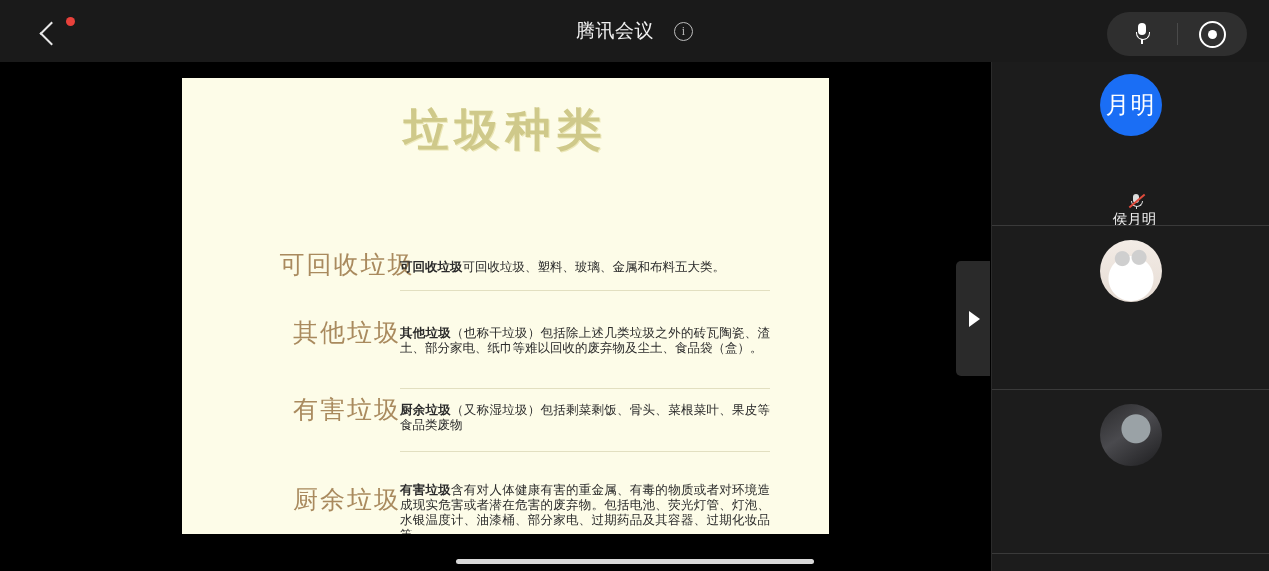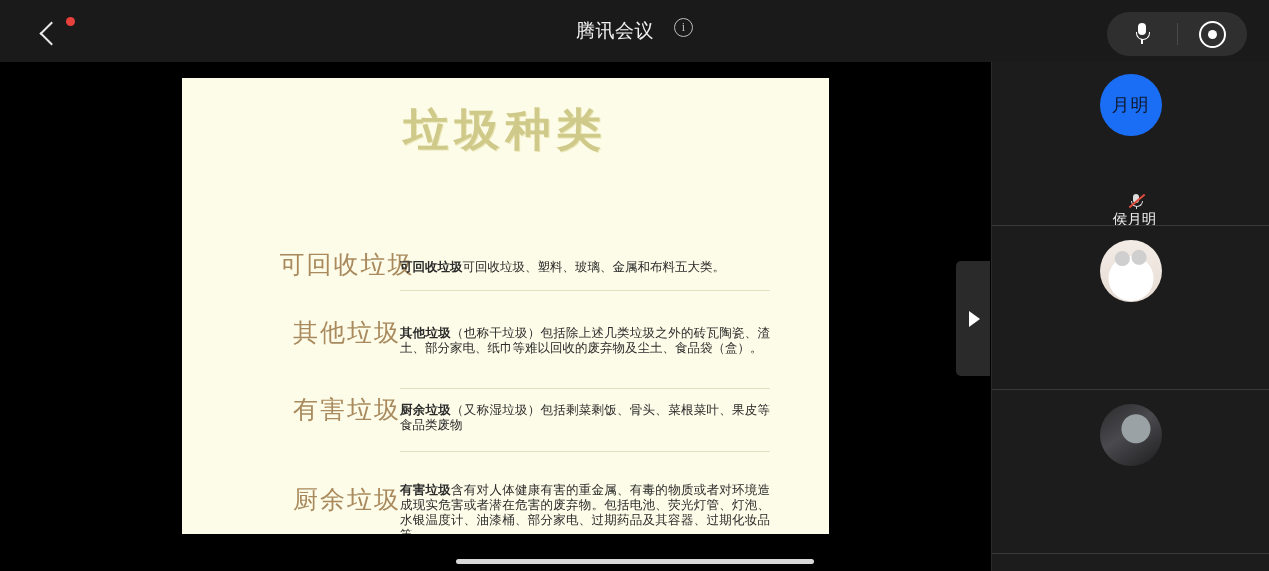--- a/index.html
+++ b/index.html
@@ -52,20 +52,21 @@
     width: 9px;
     height: 9px;
     border-radius: 50%;
     background: #e8413b;
   }
   .meeting-title-wrap {
     position: absolute;
     left: 0; right: 0;
     top: 18px;
     display: flex;
+    align-items: center;
     justify-content: center;
     gap: 20px;
   }
   .meeting-title {
     font-size: 19px;
     color: #f2f2f2;
     letter-spacing: 0.5px;
   }
   .info-icon {
     width: 17px;
@@ -339,22 +340,22 @@
   }
   .tile-initials {
     position: absolute;
     left: 50%;
     top: 12px;
     transform: translateX(-50%);
     width: 62px;
     height: 62px;
     border-radius: 50%;
     background: #1a6ef5;
-    color: #0f172a;
-    font-size: 18px;
+    color: #ffffff;
+    font-size: 24px;
     display: flex;
     align-items: center;
     justify-content: center;
     letter-spacing: 1px;
   }
   .tile-photo {
     position: absolute;
     left: 50%;
     top: 14px;
     transform: translateX(-50%);

